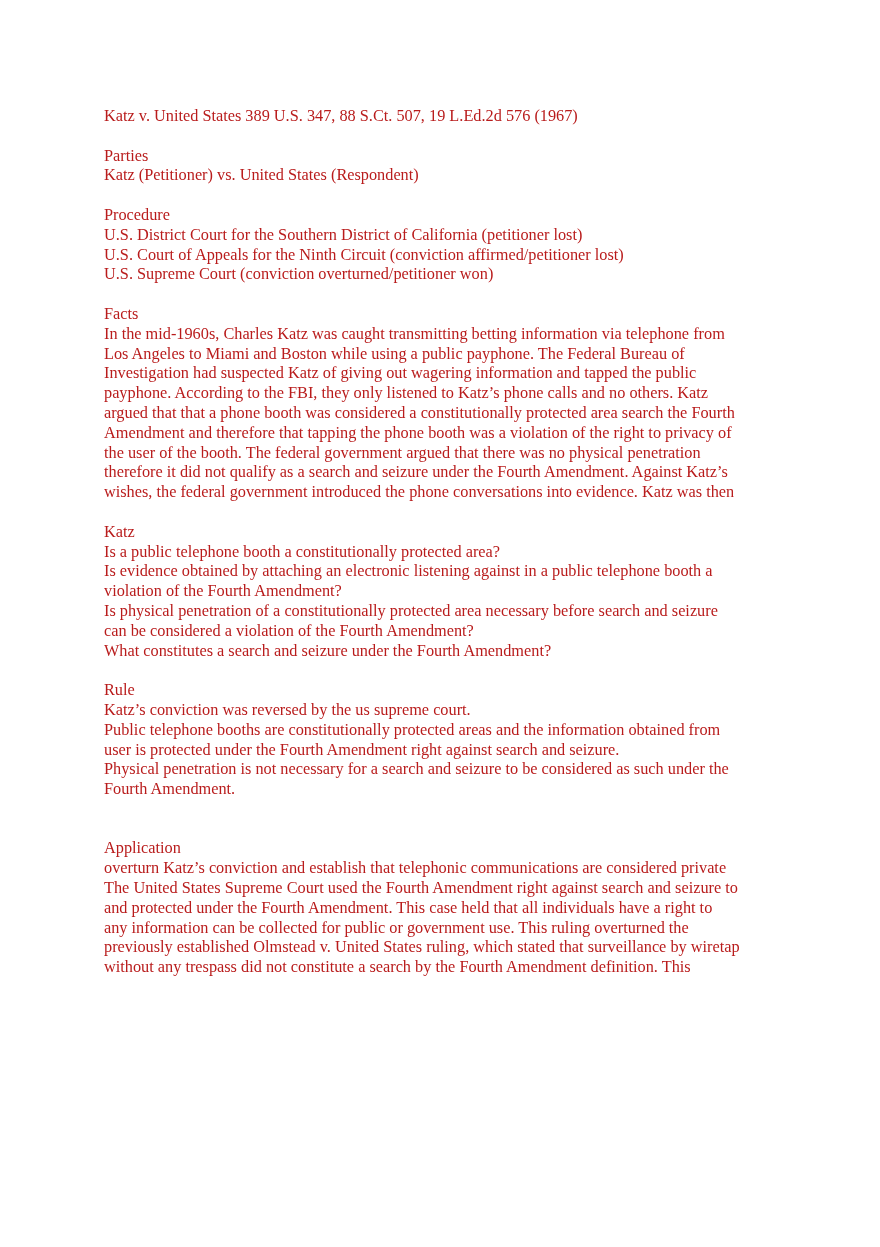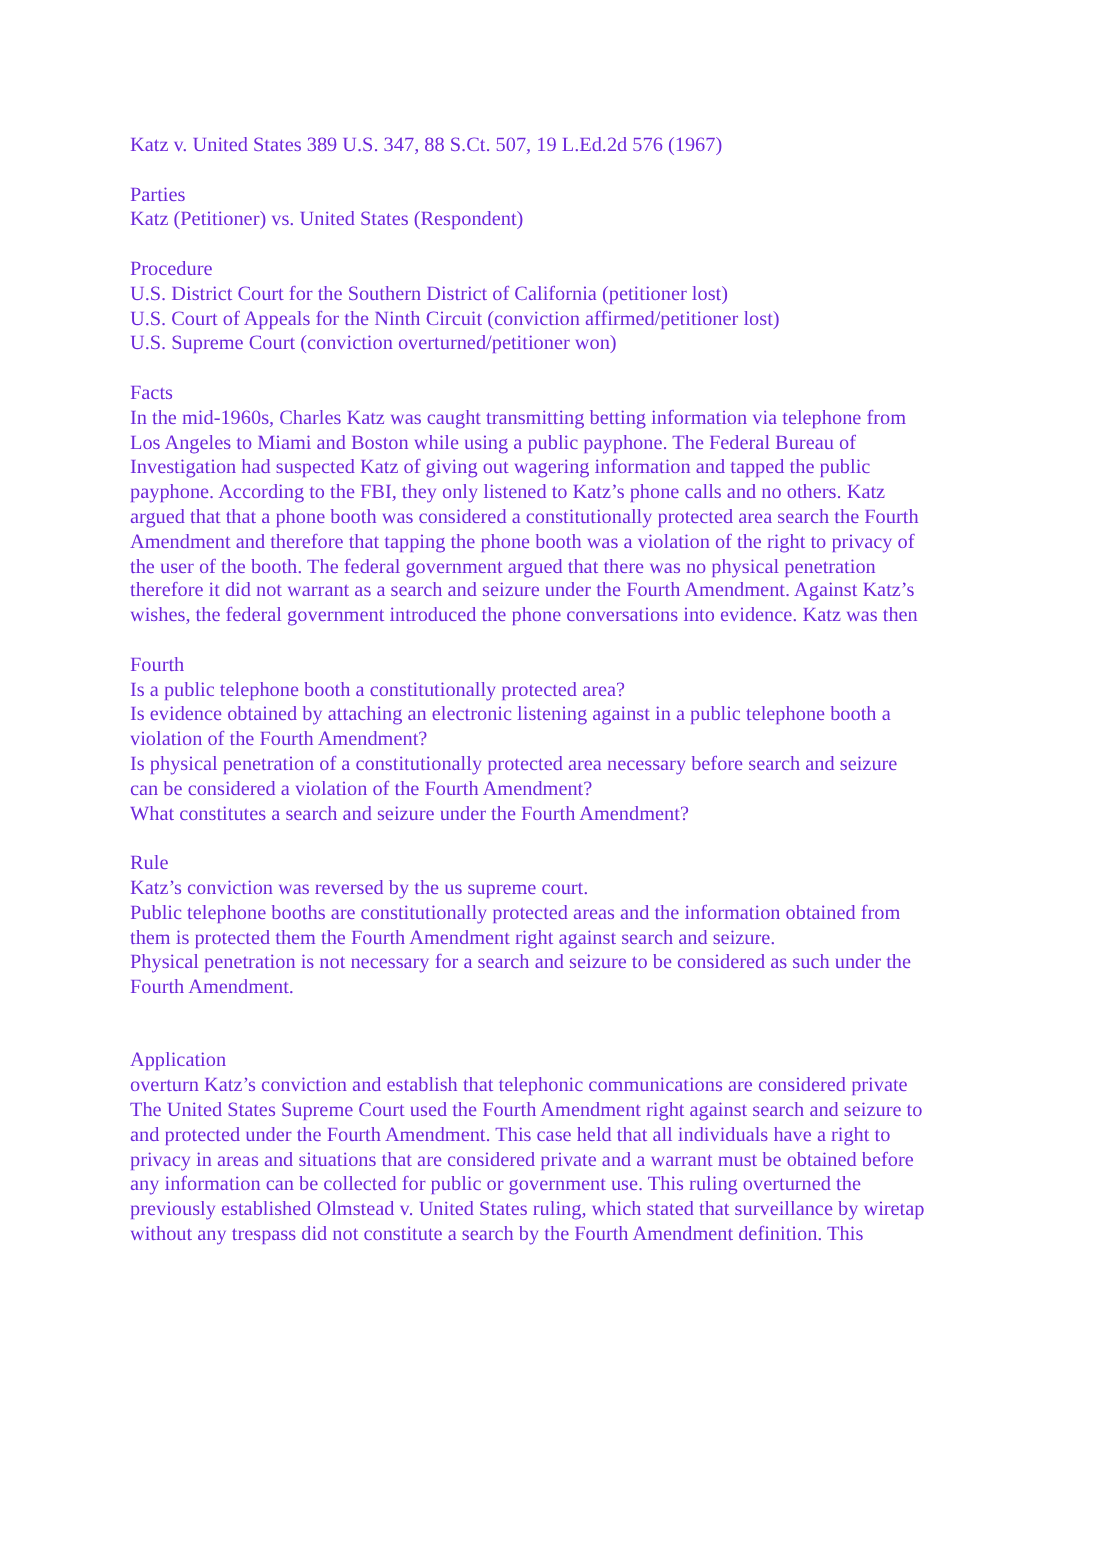--- a/index.html
+++ b/index.html
@@ -1,20 +1,20 @@
 <!DOCTYPE html>
 <html><head>
   <meta charset="utf-8">
   <style>
     html, body { margin: 0; padding: 0; background: #ffffff; }
     body { width: 880px; height: 1247px; position: relative; overflow: hidden; }
     .page {
       position: absolute; left: 104px; top: 106px; width: 700px;
       font-family: "Liberation Serif", serif;
-      font-size: 16.3px; line-height: 19.8px; color: #6d28d9;
+      font-size: 16.3px; line-height: 19.8px; color: #b91c1c;
     }
     .line { white-space: nowrap; height: 19.8px; }
     .gap { height: 19.8px; }
     .gap2 { height: 39.6px; }
   </style>
 </head>
 <body>
 
 <div class="page">
   <div class="line">Katz v. United States 389 U.S. 347, 88 S.Ct. 507, 19 L.Ed.2d 576 (1967)</div>
@@ -36,49 +36,48 @@
 
   <section>
     <div class="line">Facts</div>
     <div class="line">In the mid-1960s, Charles Katz was caught transmitting betting information via telephone from</div>
     <div class="line">Los Angeles to Miami and Boston while using a public payphone. The Federal Bureau of</div>
     <div class="line">Investigation had suspected Katz of giving out wagering information and tapped the public</div>
     <div class="line">payphone. According to the FBI, they only listened to Katz’s phone calls and no others. Katz</div>
     <div class="line">argued that that a phone booth was considered a constitutionally protected area search the Fourth</div>
     <div class="line">Amendment and therefore that tapping the phone booth was a violation of the right to privacy of</div>
     <div class="line">the user of the booth. The federal government argued that there was no physical penetration</div>
-    <div class="line">therefore it did not warrant as a search and seizure under the Fourth Amendment. Against Katz’s</div>
+    <div class="line">therefore it did not qualify as a search and seizure under the Fourth Amendment. Against Katz’s</div>
     <div class="line">wishes, the federal government introduced the phone conversations into evidence. Katz was then</div>
   </section>
   <div class="gap"></div>
 
   <section>
-    <div class="line">Fourth</div>
+    <div class="line">Katz</div>
     <div class="line">Is a public telephone booth a constitutionally protected area?</div>
     <div class="line">Is evidence obtained by attaching an electronic listening against in a public telephone booth a</div>
     <div class="line">violation of the Fourth Amendment?</div>
     <div class="line">Is physical penetration of a constitutionally protected area necessary before search and seizure</div>
     <div class="line">can be considered a violation of the Fourth Amendment?</div>
     <div class="line">What constitutes a search and seizure under the Fourth Amendment?</div>
   </section>
   <div class="gap"></div>
 
   <section>
     <div class="line">Rule</div>
     <div class="line">Katz’s conviction was reversed by the us supreme court.</div>
     <div class="line">Public telephone booths are constitutionally protected areas and the information obtained from</div>
-    <div class="line">them is protected them the Fourth Amendment right against search and seizure.</div>
+    <div class="line">user is protected under the Fourth Amendment right against search and seizure.</div>
     <div class="line">Physical penetration is not necessary for a search and seizure to be considered as such under the</div>
     <div class="line">Fourth Amendment.</div>
   </section>
   <div class="gap2"></div>
 
   <section>
     <div class="line">Application</div>
     <div class="line">overturn Katz’s conviction and establish that telephonic communications are considered private</div>
     <div class="line">The United States Supreme Court used the Fourth Amendment right against search and seizure to</div>
     <div class="line">and protected under the Fourth Amendment. This case held that all individuals have a right to</div>
-    <div class="line">privacy in areas and situations that are considered private and a warrant must be obtained before</div>
     <div class="line">any information can be collected for public or government use. This ruling overturned the</div>
     <div class="line">previously established Olmstead v. United States ruling, which stated that surveillance by wiretap</div>
     <div class="line">without any trespass did not constitute a search by the Fourth Amendment definition. This</div>
   </section>
 </div>
 
 </body></html>

